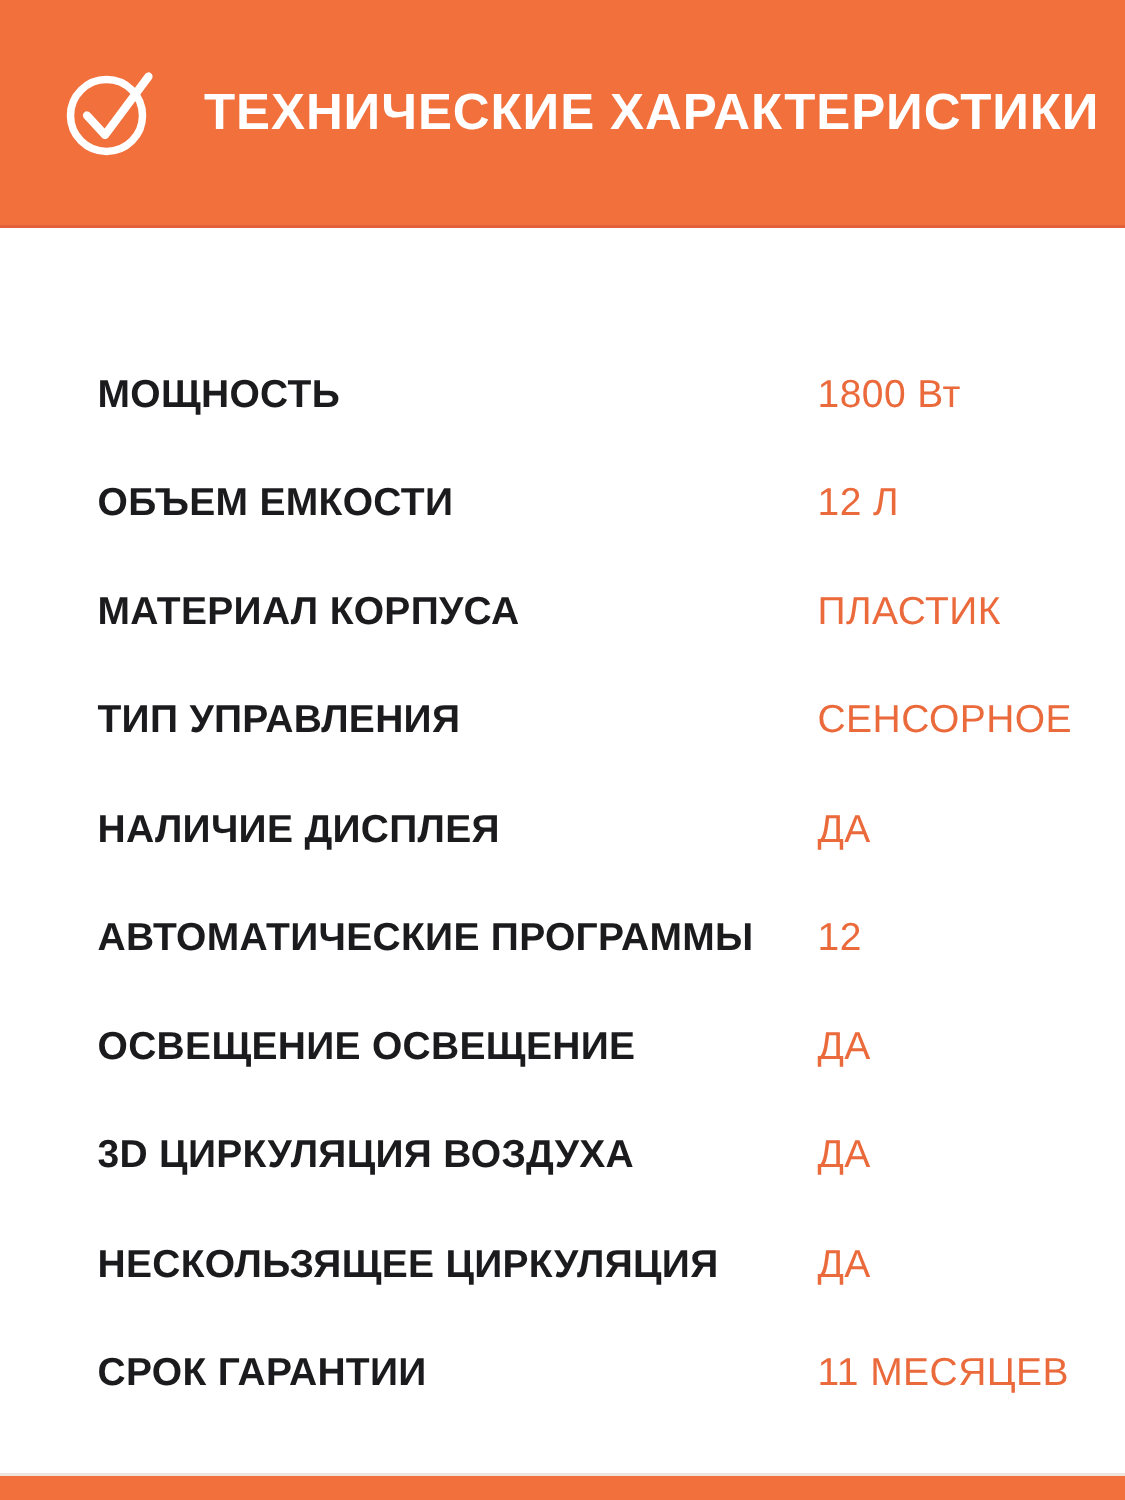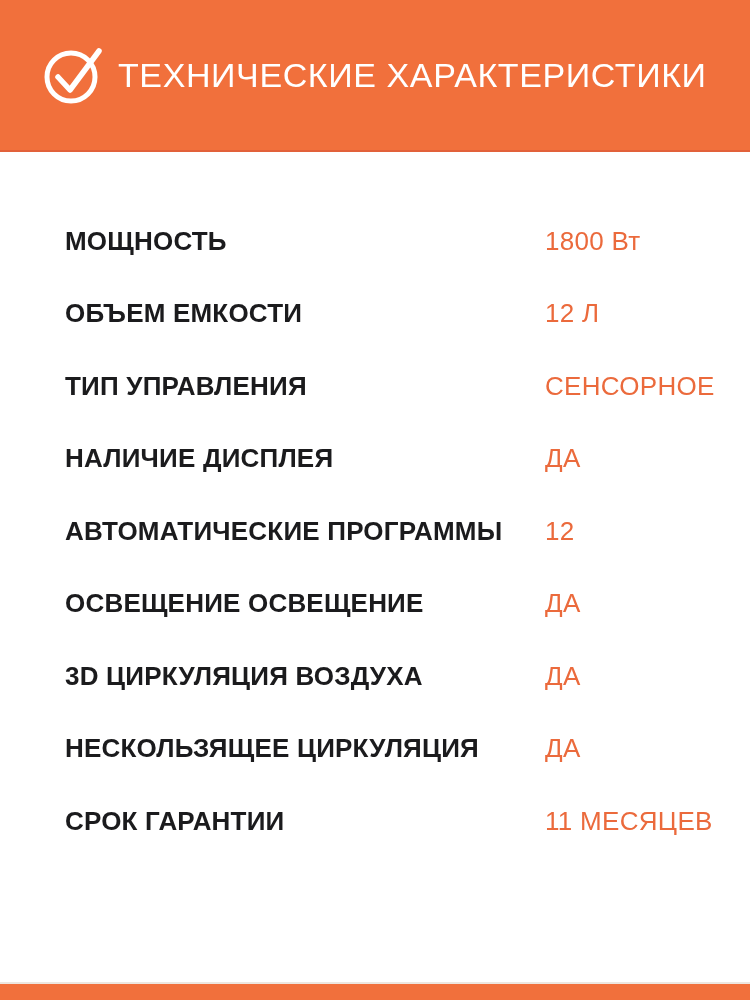--- a/index.html
+++ b/index.html
@@ -27,32 +27,32 @@
     width: 62px;
     height: 62px;
     margin-top: 6px;
     flex: 0 0 auto;
     display: inline-block;
   }
   .icon-wrap svg { display: block; }
   .title {
     color: #ffffff;
     font-size: 34px;
-    font-weight: normal;
+    font-weight: bold;
     letter-spacing: 0.6px;
-    margin-left: 12px;
+    margin-left: 30px;
     white-space: nowrap;
   }
   .spec-list {
     padding-top: 53px;
   }
   .spec-row {
     height: 72.5px;
     display: flex;
-    align-items: center;
+    align-items: flex-end;
     padding-left: 65px;
     padding-right: 20px;
   }
   .spec-label {
     width: 480px;
     flex: 0 0 auto;
     font-size: 26px;
     font-weight: bold;
     color: var(--label-color, #1B1B1D);
     letter-spacing: 0.2px;
@@ -95,20 +95,24 @@
   <div class="spec-row">
     <span class="spec-label">МОЩНОСТЬ</span>
     <span class="spec-value">1800 Вт</span>
   </div>
 
   <div class="spec-row">
     <span class="spec-label">ОБЪЕМ ЕМКОСТИ</span>
     <span class="spec-value">12 Л</span>
   </div>
 
+  <div class="spec-row">
+    <span class="spec-label">МАТЕРИАЛ КОРПУСА</span>
+    <span class="spec-value">ПЛАСТИК</span>
+  </div>
 
   <div class="spec-row">
     <span class="spec-label">ТИП УПРАВЛЕНИЯ</span>
     <span class="spec-value">СЕНСОРНОЕ</span>
   </div>
 
   <div class="spec-row">
     <span class="spec-label">НАЛИЧИЕ ДИСПЛЕЯ</span>
     <span class="spec-value">ДА</span>
   </div>

